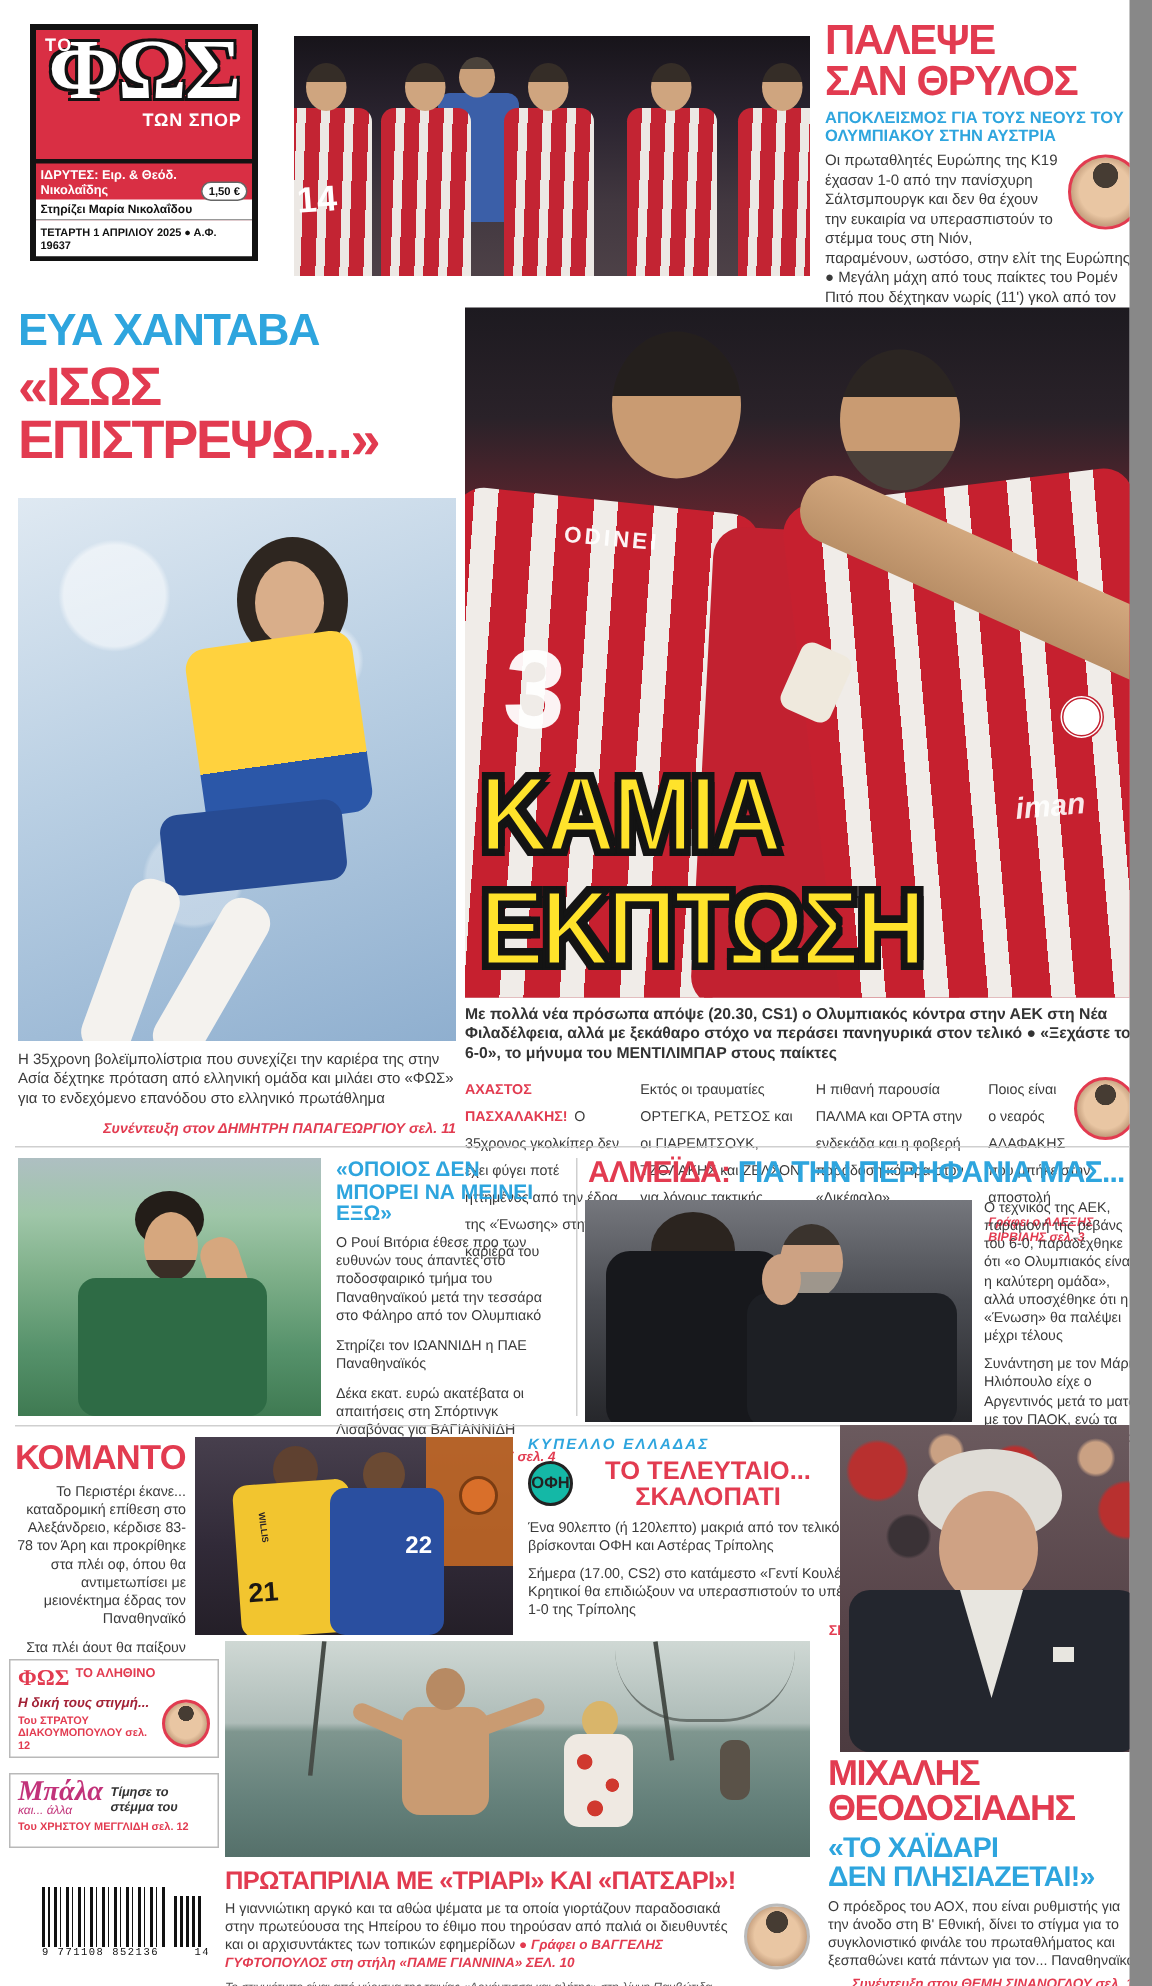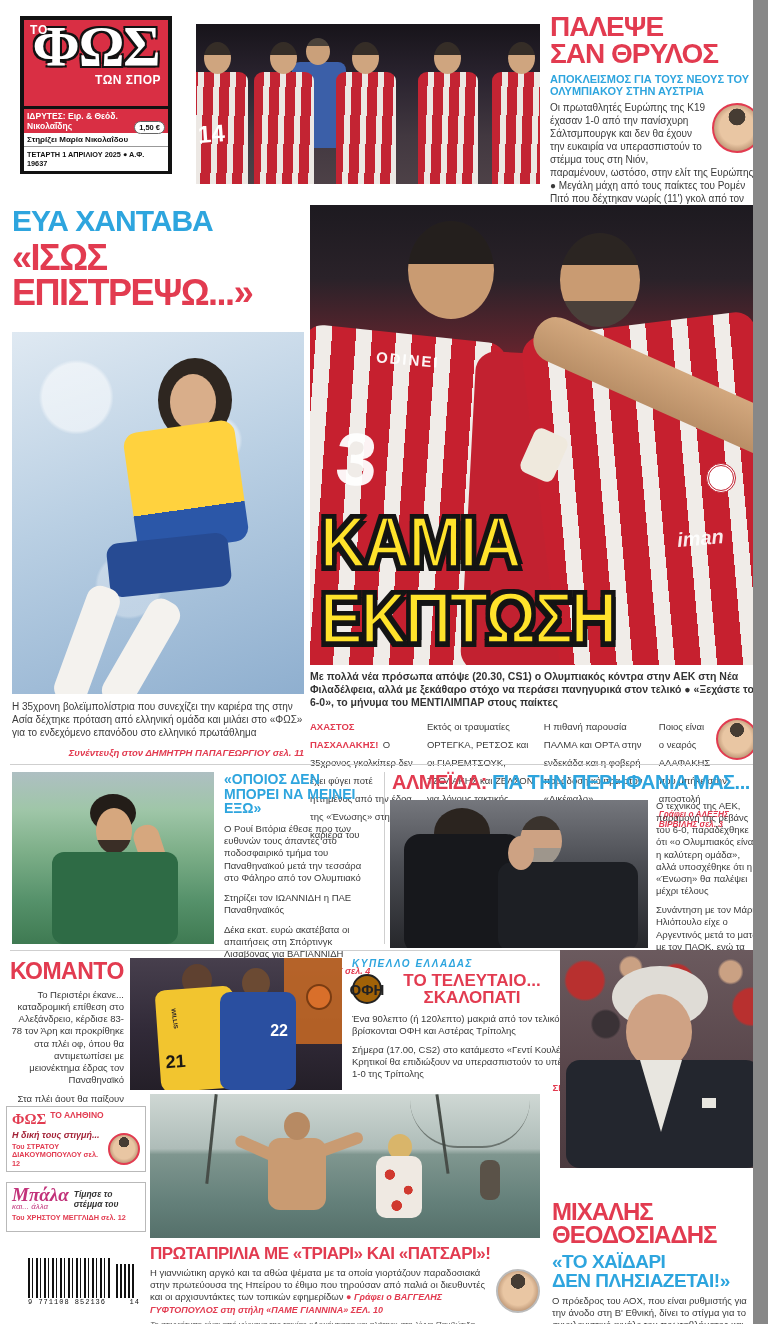--- a/index.html
+++ b/index.html
@@ -154,28 +154,28 @@
   
   .h-top{font-size:28px;font-weight:bold;color:var(--red);line-height:.95;letter-spacing:-1px;}
   .sub-blue{font-size:11px;font-weight:bold;color:var(--blue);line-height:1.1;margin-top:6px;}
   .kicker-eva{font-size:30px;font-weight:bold;color:var(--blue);letter-spacing:-1px;line-height:1;}
   .h-eva{font-size:36px;font-weight:bold;color:var(--red);line-height:.98;letter-spacing:-1.5px;}
   .h-blue-md{font-size:14px;font-weight:bold;color:var(--blue);line-height:1.05;}
   .h-almeida{font-size:20px;font-weight:bold;letter-spacing:-.5px;line-height:1;}
   .h-komanto{font-size:23px;font-weight:bold;color:var(--red);letter-spacing:-.5px;}
   .h-cup{font-size:17px;font-weight:bold;color:var(--red);line-height:1.02;text-align:center;}
   .h-proto{font-size:17px;font-weight:bold;color:var(--red);letter-spacing:-.5px;}
-  .h-theo-name{font-size:24px;font-weight:bold;color:var(--red);line-height:.95;letter-spacing:-1px;margin-top:29px;}
+  .h-theo-name{font-size:24px;font-weight:bold;color:var(--red);line-height:.95;letter-spacing:-1px;}
   .h-theo-q{font-size:19px;font-weight:bold;color:var(--blue);line-height:1;letter-spacing:-.5px;margin-top:5px;}
   .p-sm{font-size:9.5px;line-height:1.28;color:#3a3a3a;}
   .p-md{font-size:10px;line-height:1.3;color:#3a3a3a;}
 
   .cup-kicker{font-size:10px;font-weight:bold;color:var(--blue);letter-spacing:1.5px;font-style:italic;}
-  .logo-ofi{width:30px;height:30px;border-radius:50%;background:#a16207;border:2px solid #222;
-            display:flex;align-items:center;justify-content:center;font-size:15px;font-weight:bold;color:#222;}
+  .logo-ofi{width:30px;height:30px;border-radius:50%;background:#14b8a6;border:2px solid #222;
+            display:flex;align-items:center;justify-content:center;font-size:11px;font-weight:bold;color:#222;}
   .logo-ast{width:30px;height:30px;border-radius:50%;background:#1b3f8f;border:2px solid #f3c93c;
             display:flex;align-items:center;justify-content:center;color:#f3c93c;font-size:14px;}
 
   .colbox{border:1px solid #b9b9b9;background:#fff;padding:4px 5px;}
   .fos-col-logo{color:var(--red);font-weight:bold;font-size:15px;font-family:"Liberation Serif",serif;}
   .fos-col-sub{color:var(--red);font-weight:bold;font-size:8.5px;line-height:1;}
   .col-title{font-style:italic;font-weight:bold;font-size:9px;color:#a32236;}
   .col-byline{color:var(--red);font-weight:bold;font-size:7.3px;line-height:1.15;}
   .bala-m{color:#c2337a;font-weight:bold;font-size:19px;font-family:"Liberation Serif",serif;font-style:italic;line-height:.8;}
   .bala-script{color:#c2337a;font-style:italic;font-size:8px;}

